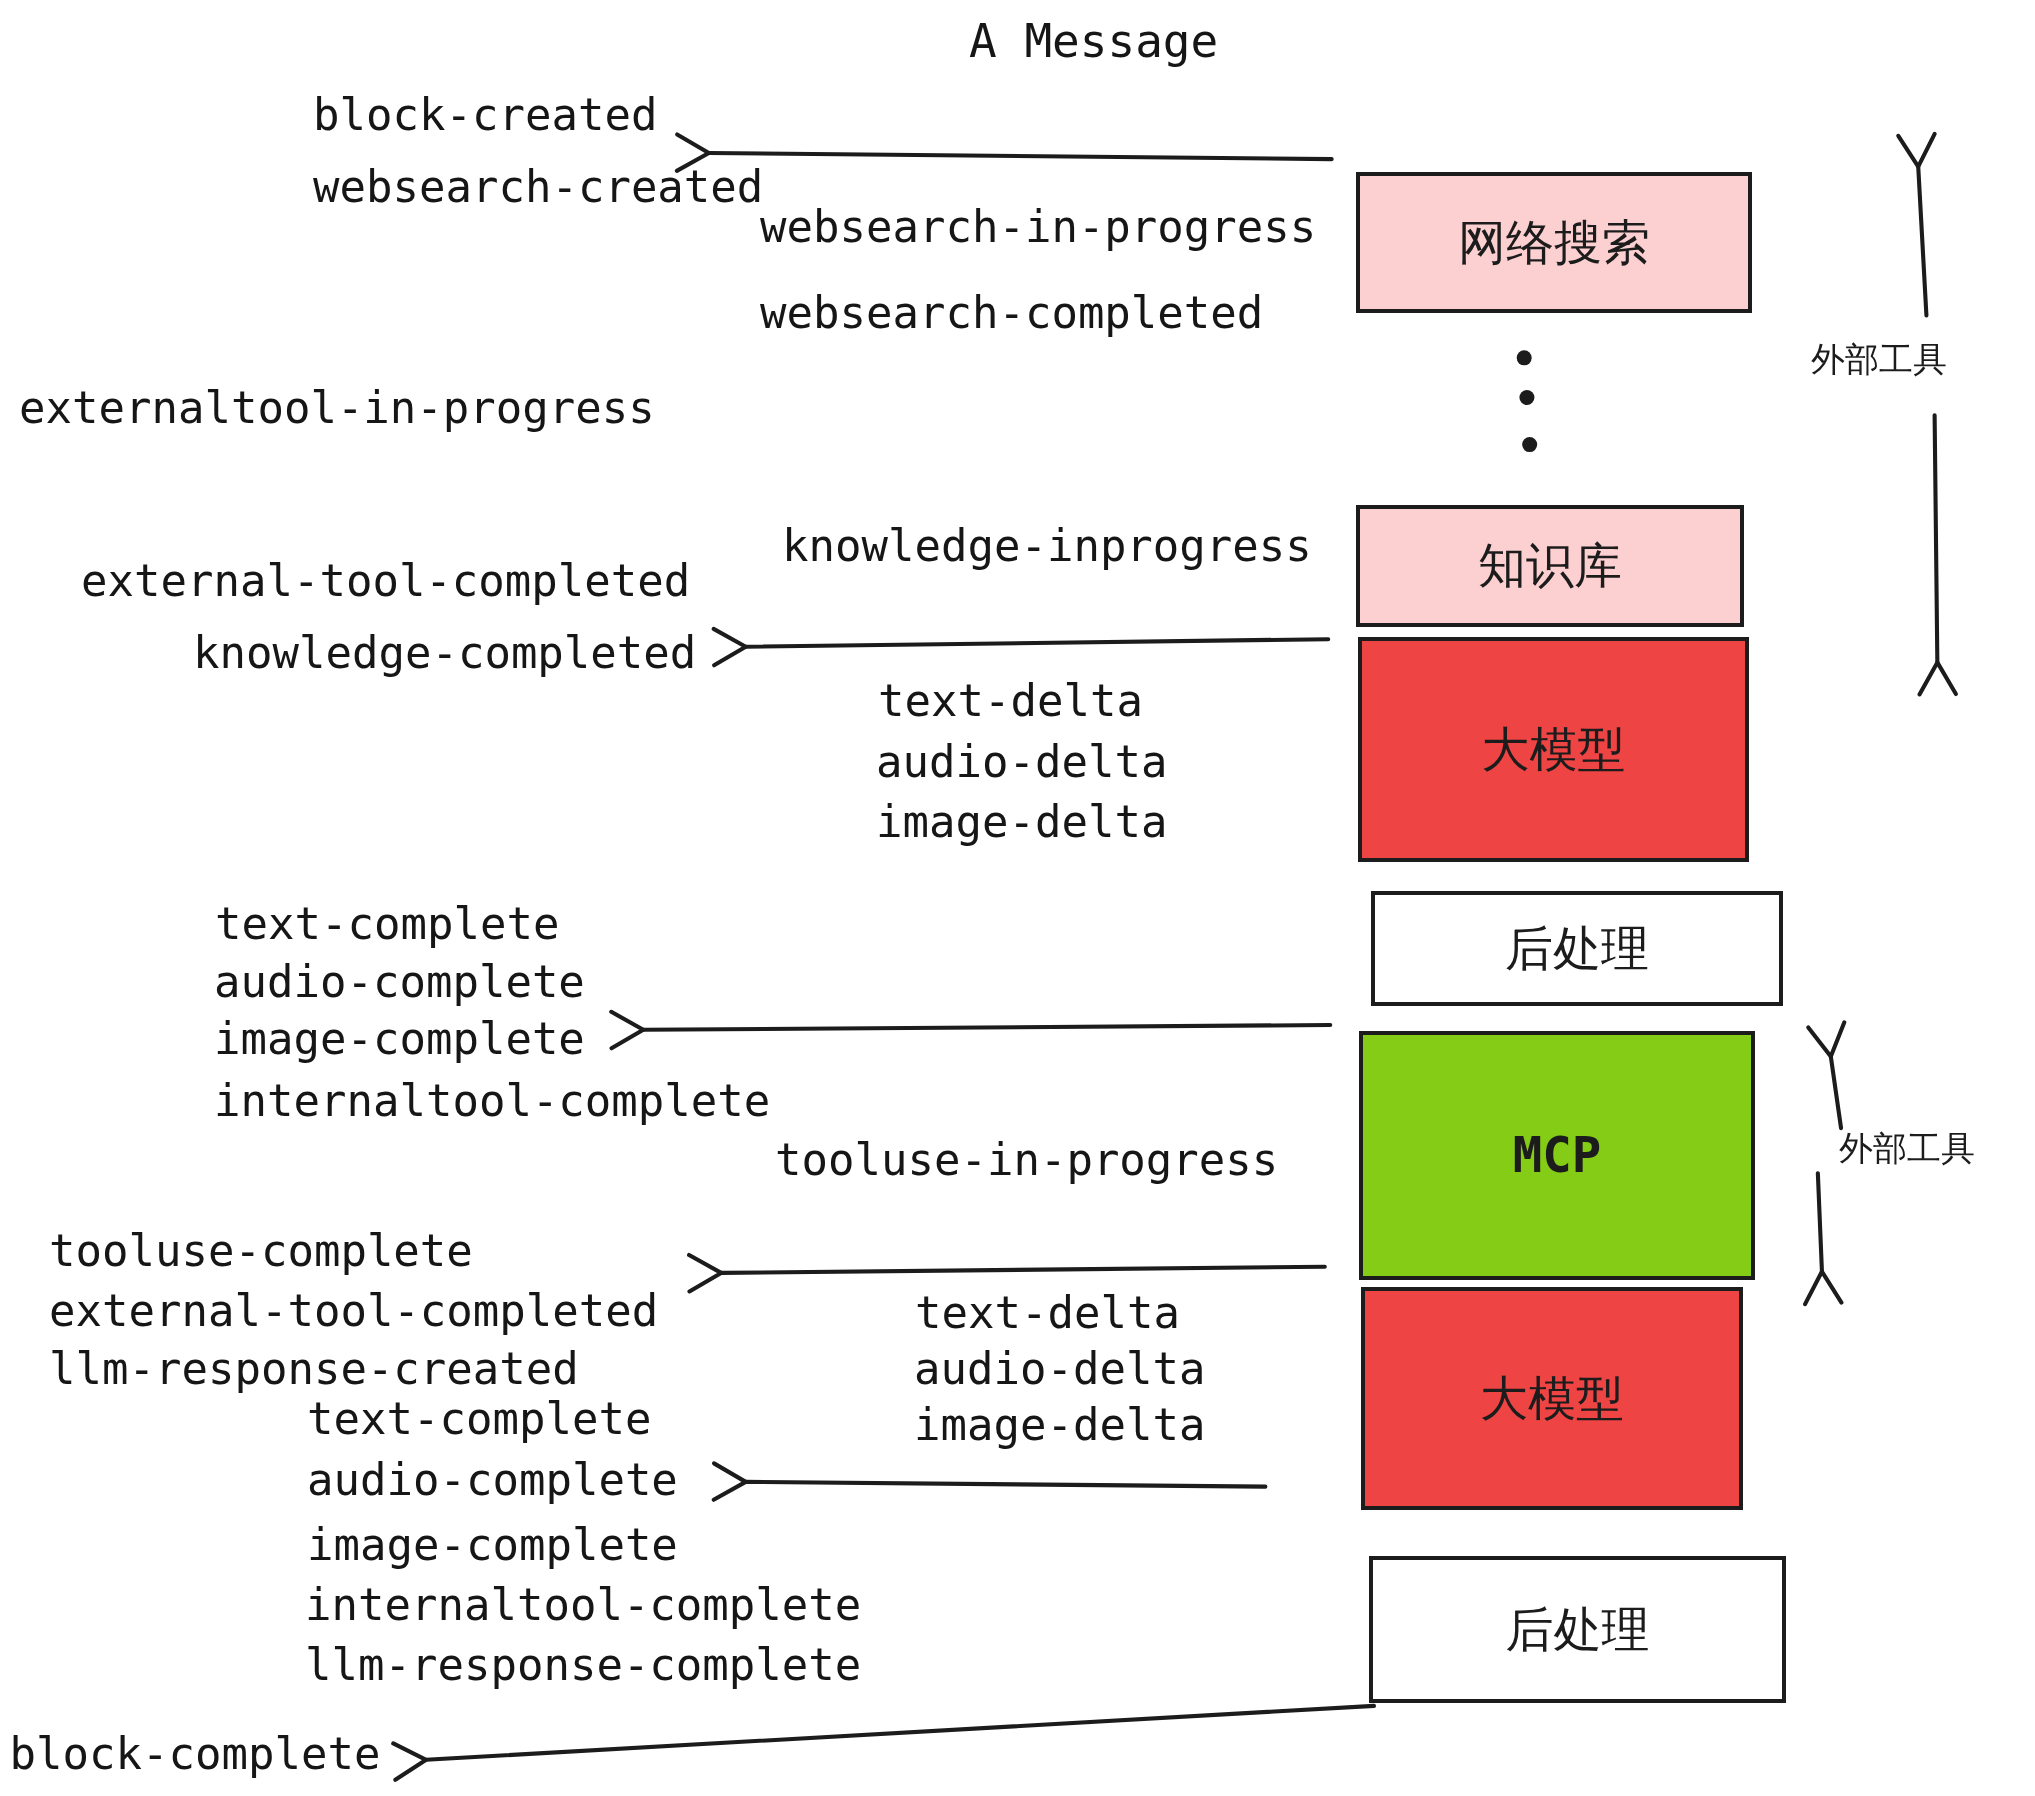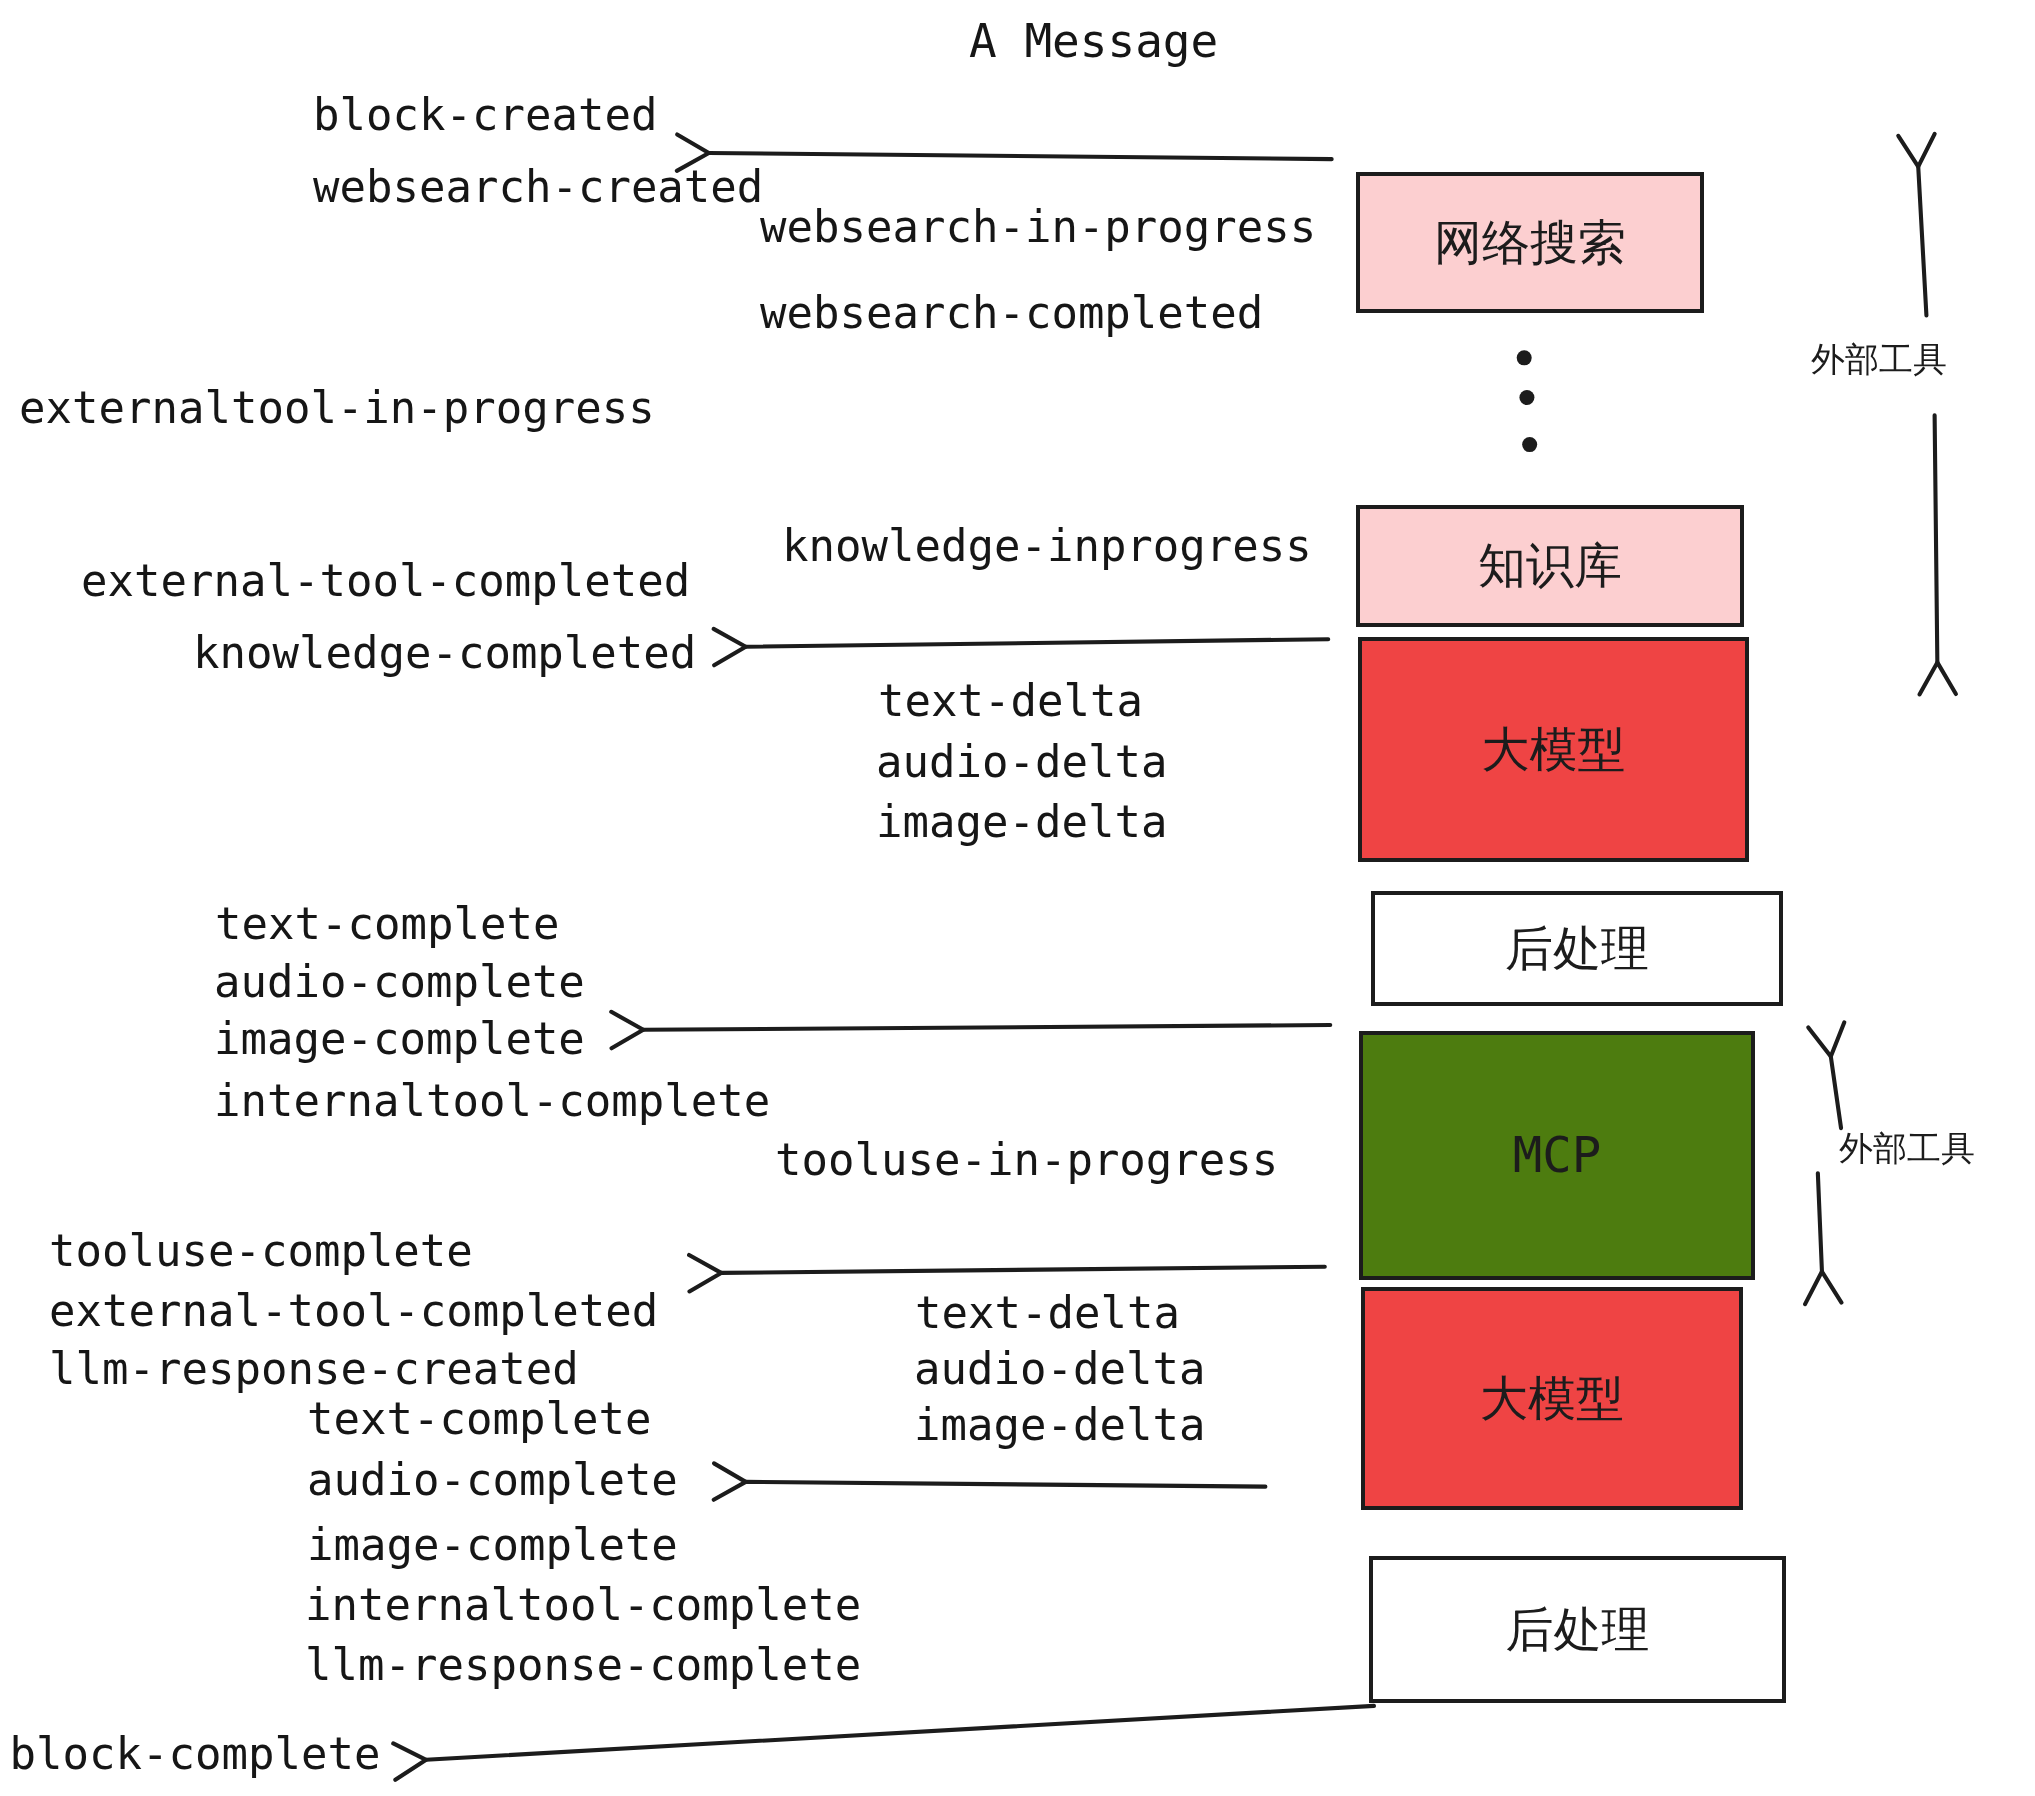--- a/index.html
+++ b/index.html
@@ -17,21 +17,21 @@
     z-index:2;color:#161616;
   }
   .box{
     position:absolute;border:4.1px solid #1c1c1c;box-sizing:border-box;
     display:flex;align-items:center;justify-content:center;z-index:2;
     font-family:"DejaVu Sans","Liberation Sans",sans-serif;font-size:48px;color:#1c1c1c;
   }
   .box .mono{font-family:"DejaVu Sans Mono",monospace;font-size:49px;}
   .bg-pink{background:#fccfd0;}
   .bg-green{background:#ef4444;}
-  .bg-yellow{background:#4d7c0f;}
+  .bg-yellow{background:#84cc16;font-weight:bold;}
   .bg-white{background:#ffffff;}
   .side{
     position:absolute;font-family:"DejaVu Sans","Liberation Sans",sans-serif;
     font-size:34px;line-height:55px;white-space:pre;z-index:2;color:#1c1c1c;
   }
 </style>
 </head>
 <body>
 
 <div id="stage">
@@ -88,21 +88,21 @@
   <div class="ev" style="left:915px;top:1287px">text-delta</div>
   <div class="ev" style="left:914px;top:1343px">audio-delta</div>
   <div class="ev" style="left:914px;top:1399px">image-delta</div>
   <div class="ev" style="left:307px;top:1393px">text-complete</div>
   <div class="ev" style="left:307px;top:1454px">audio-complete</div>
   <div class="ev" style="left:307px;top:1519px">image-complete</div>
   <div class="ev" style="left:305px;top:1579px">internaltool-complete</div>
   <div class="ev" style="left:305px;top:1639px">llm-response-complete</div>
   <div class="ev" style="left:9.6px;top:1728px">block-complete</div>
 
-  <div class="box bg-pink" style="left:1356px;top:172px;width:348px;height:141px">
+  <div class="box bg-pink" style="left:1356px;top:172px;width:396px;height:141px">
     <span>网络搜索</span>
   </div>
   <div class="box bg-pink" style="left:1356px;top:505px;width:388px;height:122px">
     <span>知识库</span>
   </div>
   <div class="box bg-green" style="left:1358px;top:637px;width:391px;height:225px">
     <span>大模型</span>
   </div>
   <div class="box bg-white" style="left:1371px;top:891px;width:412px;height:115px">
     <span>后处理</span>

